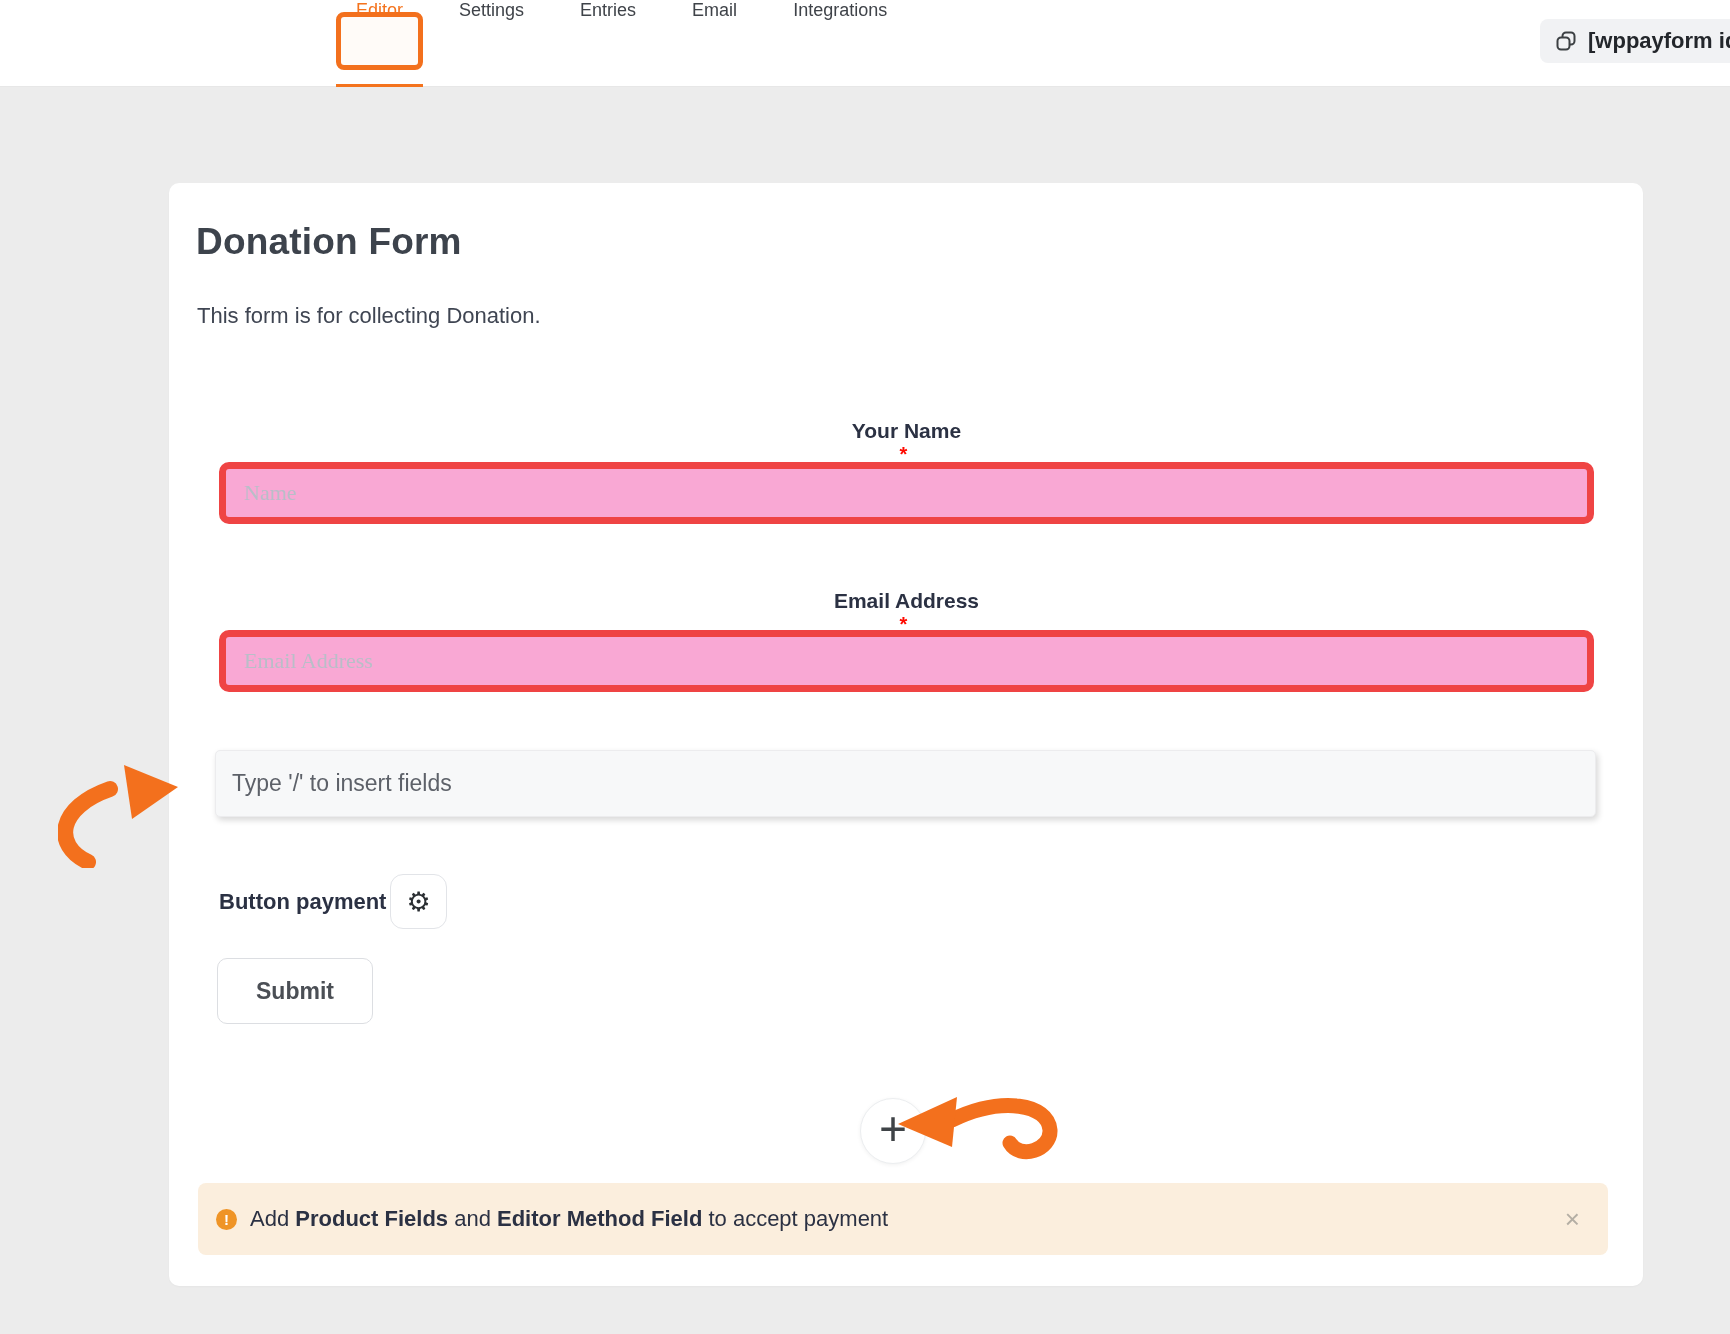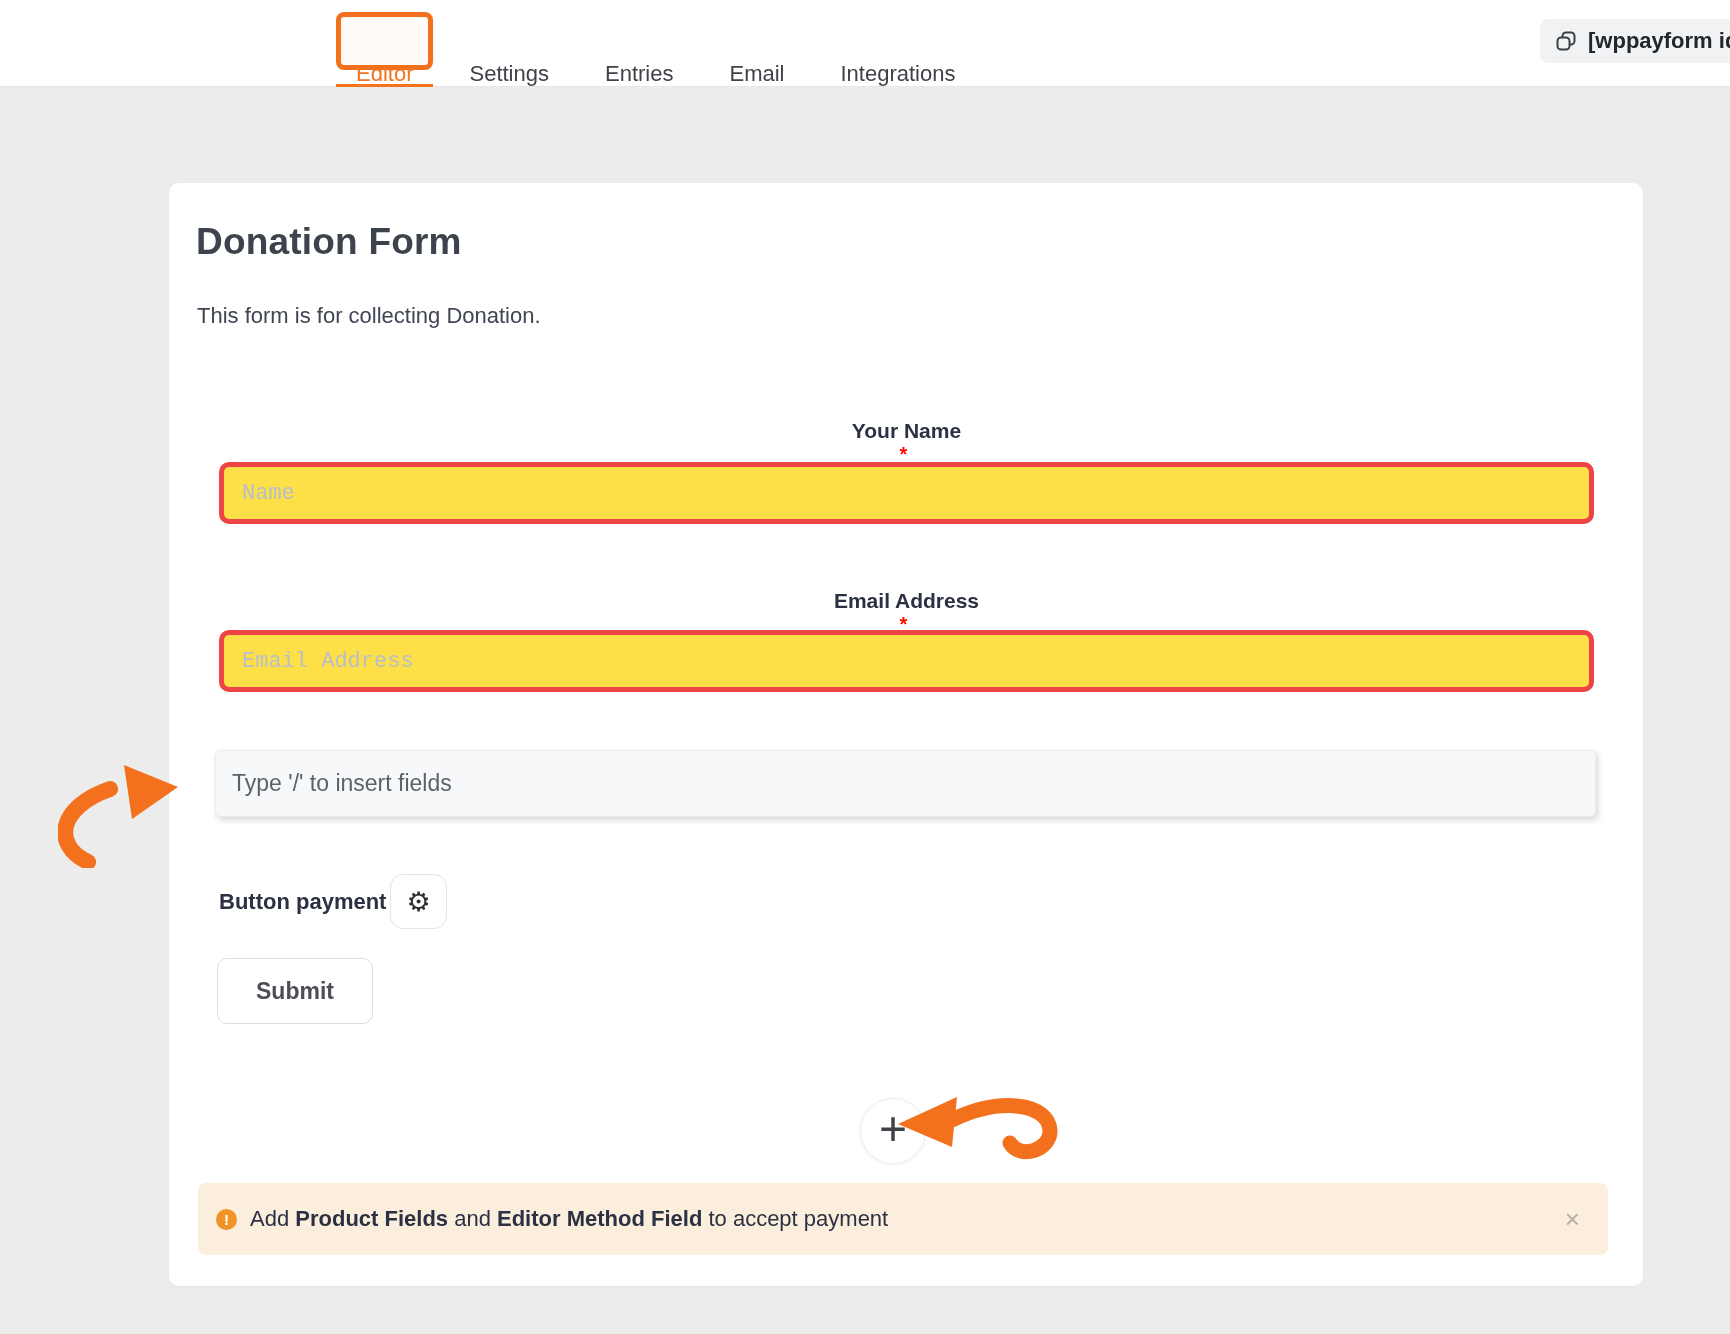--- a/index.html
+++ b/index.html
@@ -15,22 +15,22 @@
   
   .header {
     position:absolute; left:0; top:0; width:1730px; height:87px;
     background:#ffffff; border-bottom:1px solid #e7e7e7;
   }
   .tabs {
     position:absolute; left:352px; top:0; height:87px;
     display:flex; align-items:center; gap:48px;
   }
   .tab {
-    position:relative; height:87px; display:flex; align-items:flex-end;
-    font-size:22px; font-weight:500; color:#3f4349; padding:0 4px; cursor:pointer;
+    position:relative; height:87px; display:flex; align-items:flex-start;
+    font-size:18px; font-weight:500; color:#3f4349; padding:0 4px; cursor:pointer;
     white-space:nowrap;
   }
   .tab.active { color:#f4731d; font-weight:500; }
   .tab .underline {
     position:absolute; left:-16px; right:-16px; bottom:0; height:3px;
     background:#f4731d;
   }
   .annot-box {
     position:absolute; left:-16px; right:-16px; top:12px; bottom:17px;
     border:5px solid #f3701d; border-radius:8px;
@@ -64,22 +64,22 @@
     position:absolute; left:50px; right:49px;
     display:flex; justify-content:space-between; align-items:center;flex-direction:column;
   }
   .label-row.row1 { top:236px; }
   .label-row.row2 { top:406px; }
   .field-label { font-size:21px; font-weight:bold; color:#2b3143; }
   .req { color:#ff0a00; font-size:20px; font-weight:bold; padding-right:6px; }
 
   .text-input {
     position:absolute; left:50px; width:1375px; height:62px;
-    border:5px solid #ef4444; border-radius:10px; background:#fde047;
-    font-family:Liberation Mono, monospace;
+    border:7px solid #ef4444; border-radius:10px; background:#f9a8d4;
+    font-family:Liberation Serif, serif;
     font-size:22px; color:#333; padding:0 18px; outline:none;
   }
   .text-input::placeholder { color:#b9bec8; opacity:1; }
   .input1 { top:279px; }
   .input2 { top:447px; }
 
   .insert-box {
     position:absolute; left:46px; top:567px; width:1381px; height:67px;
     background:#f7f8f9; border:1px solid #ececee; border-radius:5px;
     box-shadow:2px 3px 6px rgba(0,0,0,0.16);

